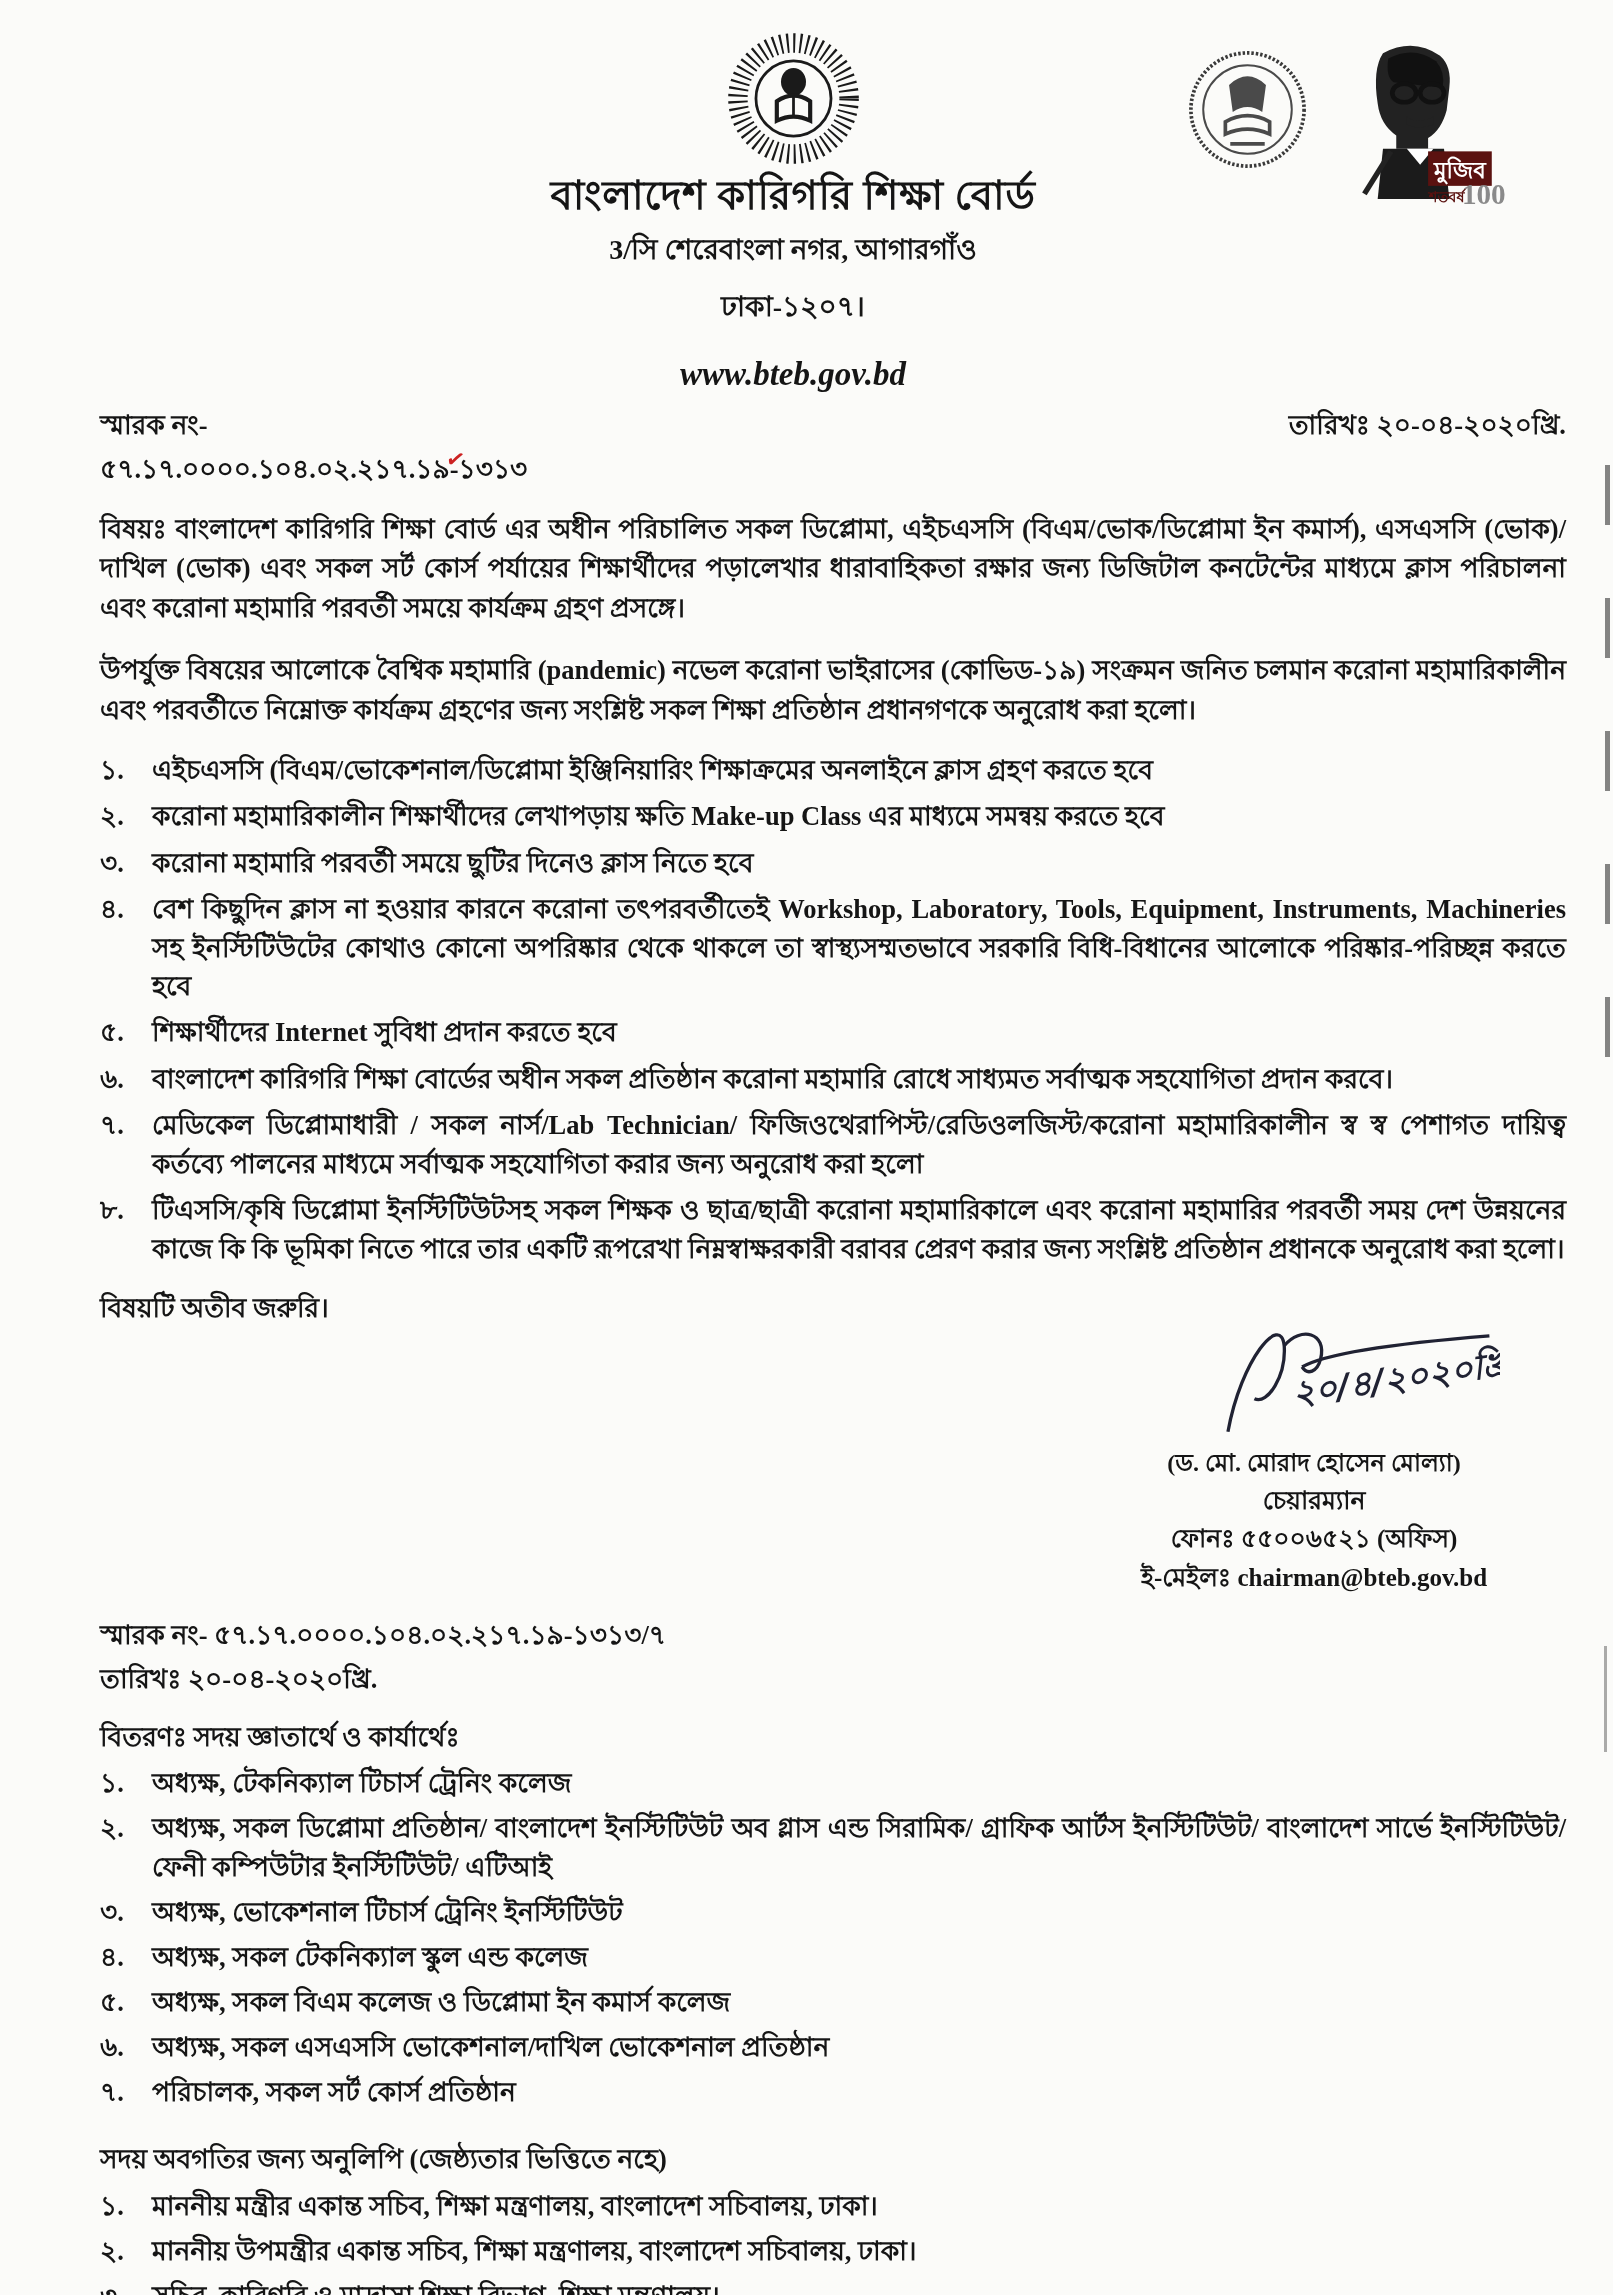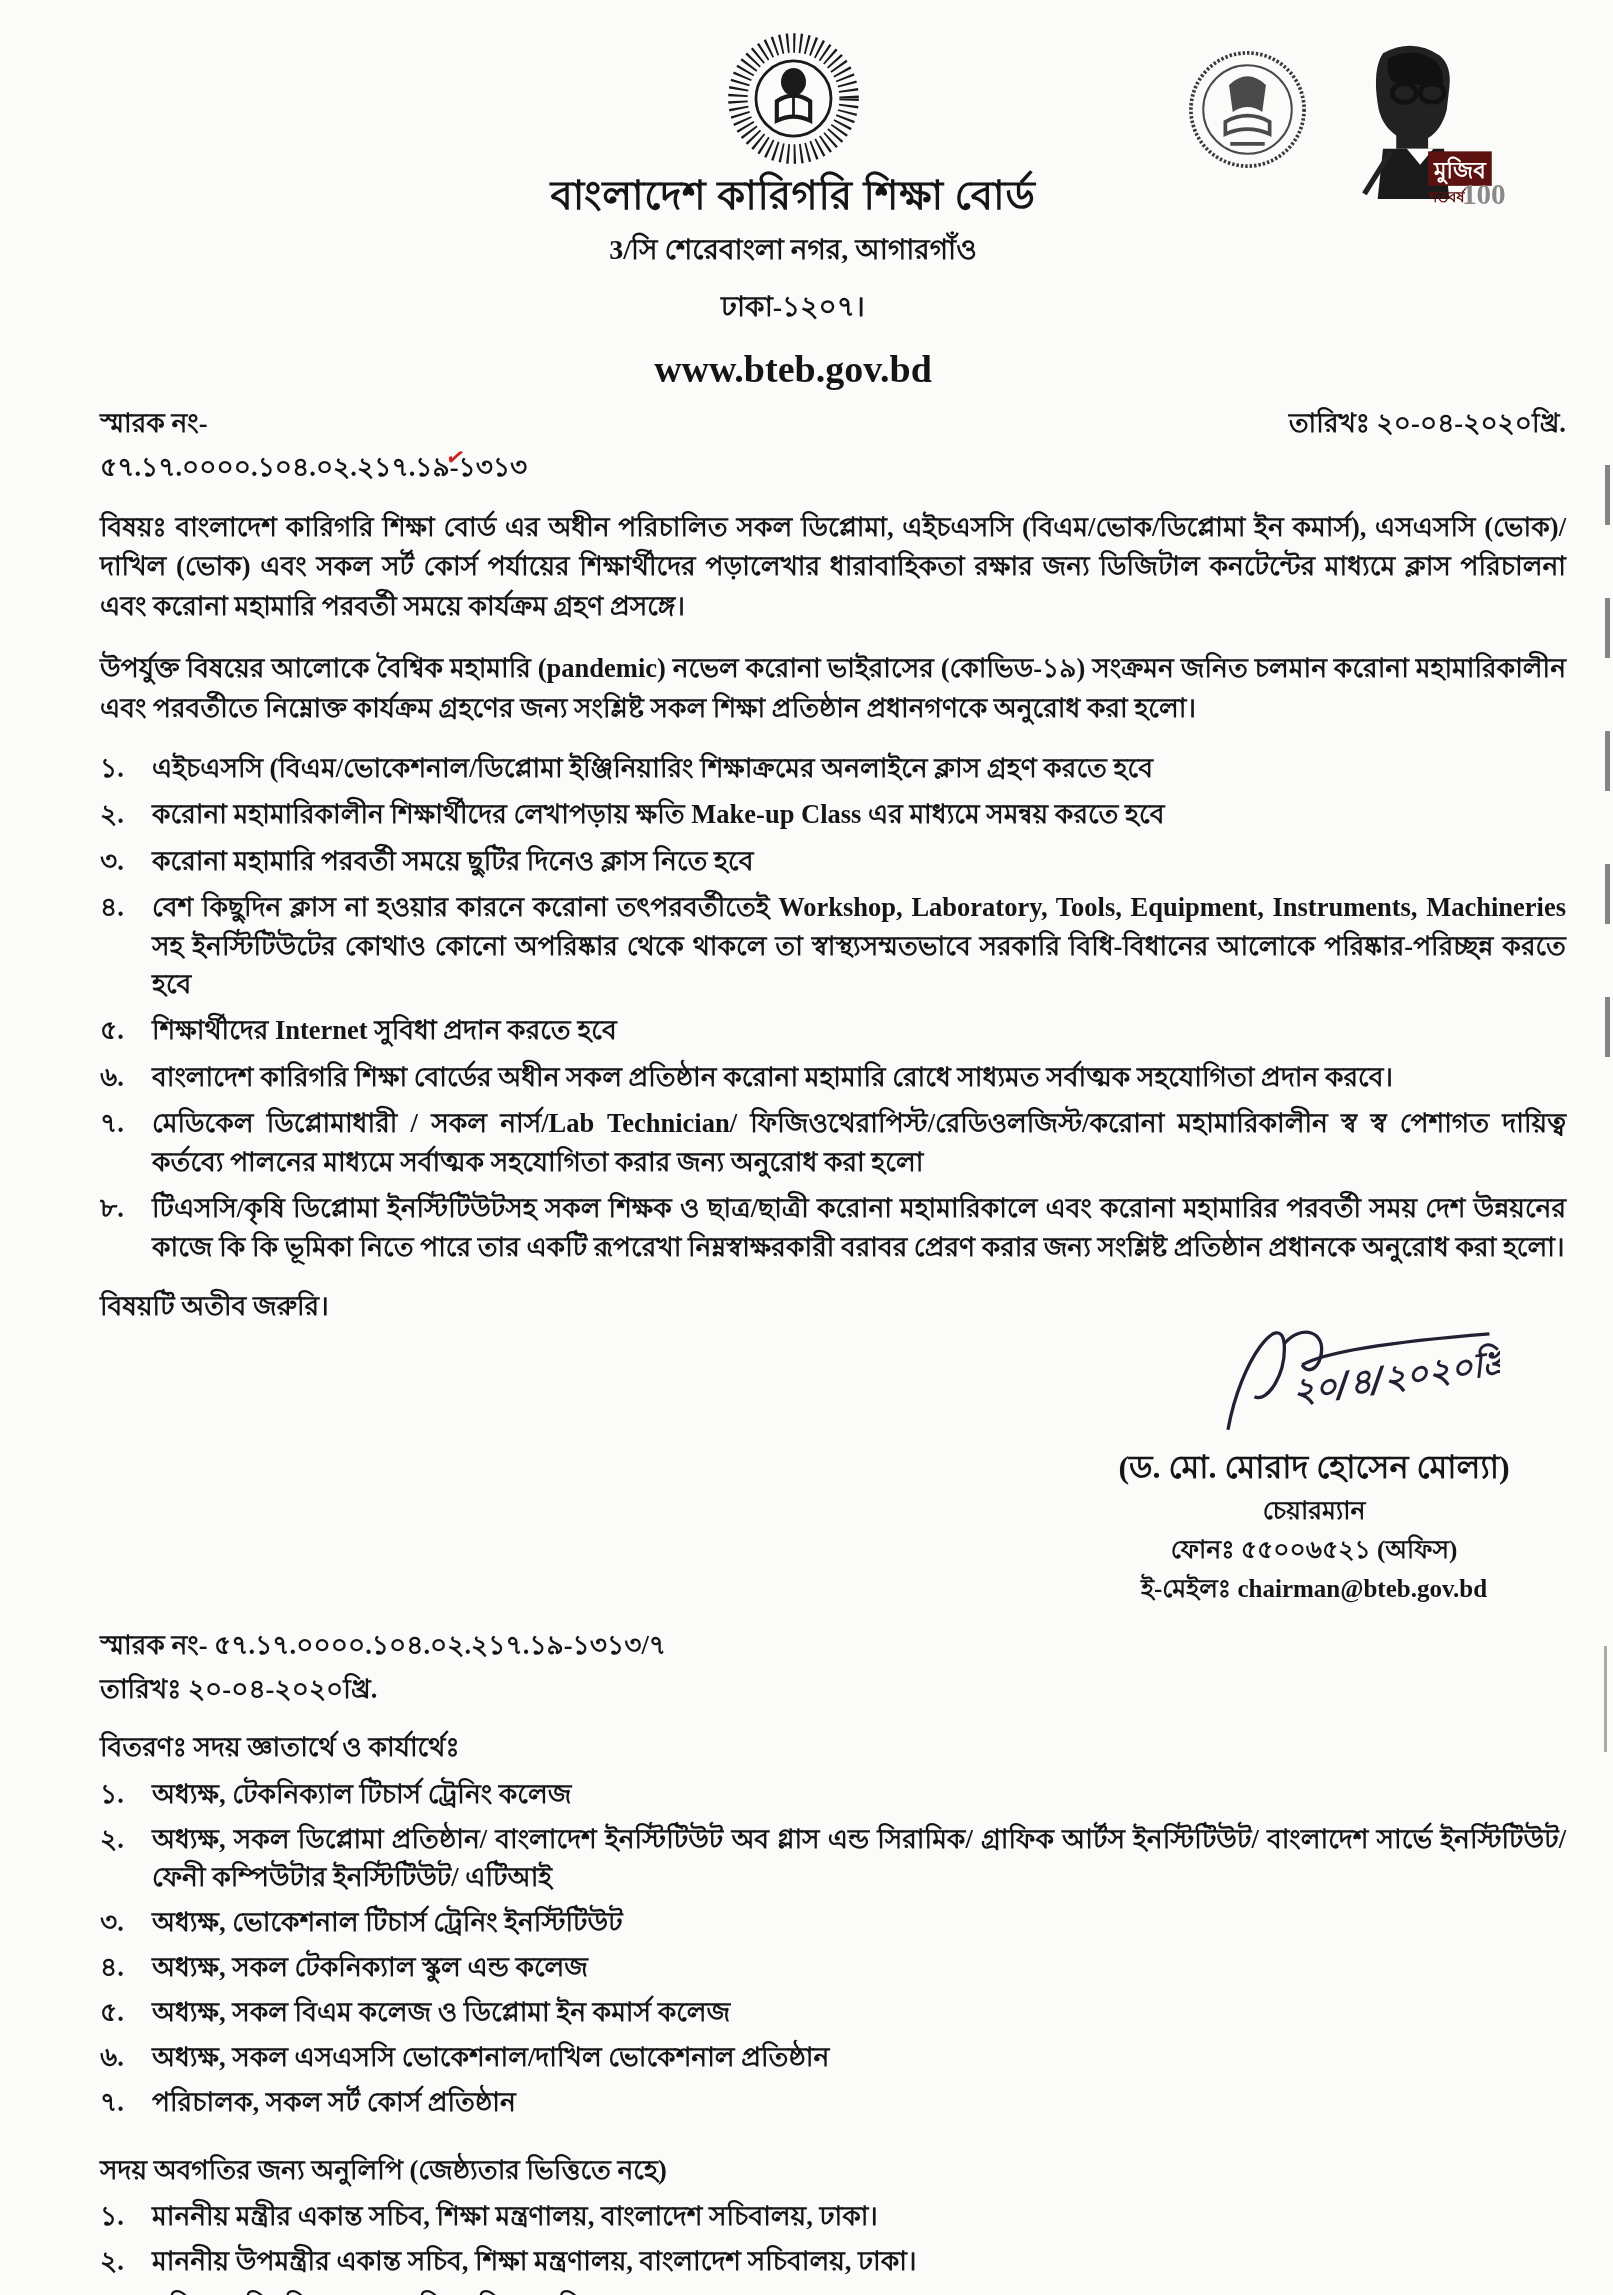--- a/index.html
+++ b/index.html
@@ -12,41 +12,41 @@
     position:relative;
     overflow:hidden;
   }
   .page{padding:24px 48px 0 100px;position:relative;}
   
   .hdr{position:relative;text-align:center;}
   .hdr-center{width:730px;margin:0 auto;position:relative;left:-40px;}
   .seal-wrap{height:149px;display:flex;justify-content:center;align-items:center;}
   .org-title{font-size:40px;line-height:1.15;letter-spacing:0.7px;}
   .hdr-line{font-size:28px;margin-top:9.3px;}
-  .hdr-site{font-size:38px;margin-top:15px;font-family:"Liberation Serif",serif;}
+  .hdr-site{font-size:33px;margin-top:24px;font-family:"Liberation Serif",serif;font-style:italic;}
   .logo-right{position:absolute;top:24px;right:257px;}
   .logo-mujib{position:absolute;top:13.3px;right:53px;width:199px;height:173px;}
   
   .row{display:flex;justify-content:space-between;align-items:baseline;font-size:26.5px;}
   .memo1{margin-top:12px;}
   .redcheck{color:#cc2222;font-weight:bold;position:relative;top:-10.6px;left:-81px;margin-right:-20px;font-size:22.6px;transform:rotate(12deg);display:inline-block;}
   
   .para{font-size:26.5px;line-height:1.5;text-align:justify;}
   .subject{margin-top:17px;}
   .intro{margin-top:22.6px;}
   
   .list{margin-top:20px;}
   .li{display:flex;font-size:26.5px;line-height:1.45;margin-top:8px;}
   .li .num{flex:none;width:52px;}
   .li .txt{flex:1;text-align:justify;}
   .copylist .li{margin-top:6.6px;}
   .urgent{font-size:26.5px;margin-top:20px;}
   
   .sig-block{width:504px;margin-left:auto;text-align:center;font-size:25px;line-height:1.55;position:relative;}
-  .sig-block .name{font-size:32px;}
+  .sig-block .name{font-size:24px;}
   .chair-block{margin-top:-26.5px;}
   .sig-svg{display:block;margin:0 auto;}
   
   .scan-edge{position:absolute;right:4px;top:465px;width:4.6px;height:630px;
     background:repeating-linear-gradient(#222 0 60px, transparent 60px 133px);opacity:.55;}
   .scan-edge2{position:absolute;right:6.6px;top:1646px;width:3.3px;height:106px;background:#333;opacity:.4;}
 </style>
 </head>
 <body>
 

